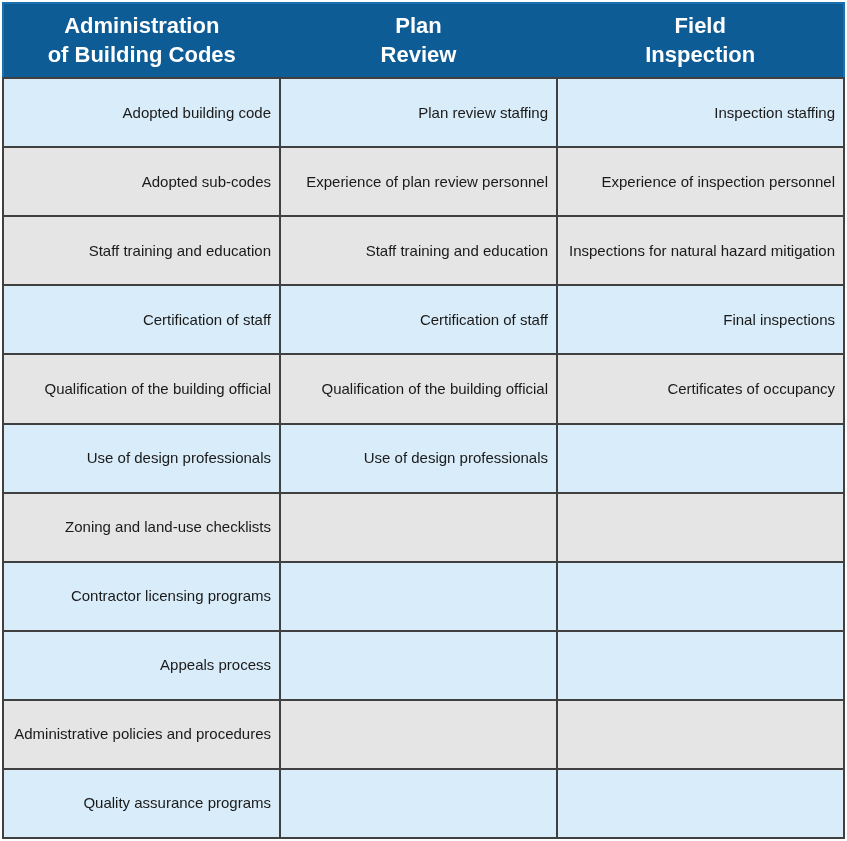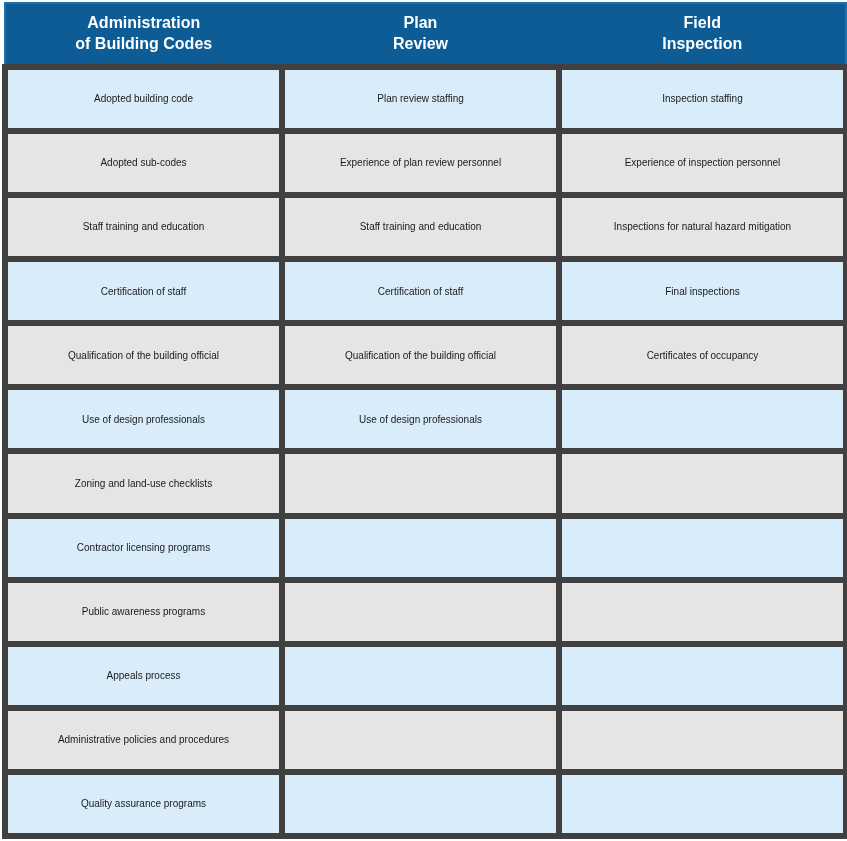--- a/index.html
+++ b/index.html
@@ -26,38 +26,38 @@
     height: 837px;
     border: 2px solid #1d6fae;
   }
   table.matrix col.c1 { width: 277px; }
   table.matrix col.c2 { width: 277px; }
   table.matrix col.c3 { width: 287px; }
 
   thead th {
     background: #0d5c96;
     color: #ffffff;
-    font-size: 16px;
+    font-size: 22px;
     font-weight: bold;
     line-height: 1.3;
     vertical-align: middle;
     padding: 8px 6px;
     border: 1px solid #0d5c96;
     height: 64px;
     box-sizing: border-box;
   }
   thead th .hl {
     display: block;
   }
 
   tbody td {
-    border: 6px solid #404040;
-    text-align: center;
+    border: 2px solid #404040;
+    text-align: right;
     vertical-align: middle;
-    font-size: 10px;
+    font-size: 15px;
     line-height: 1.35;
     padding: 6px 8px;
     height: 50px;
     box-sizing: border-box;
     color: #1a1a1a;
   }
   tbody tr.shade td {
     background: #d9ecf9;
   }
   tbody tr.plain td {
@@ -183,27 +183,20 @@
       </tr>
 
       <tr class="shade">
         <td>
           <span class="l">Contractor licensing programs</span>
         </td>
         <td class="empty"></td>
         <td class="empty"></td>
       </tr>
 
-      <tr class="plain">
-        <td>
-          <span class="l">Public awareness programs</span>
-        </td>
-        <td class="empty"></td>
-        <td class="empty"></td>
-      </tr>
 
       <tr class="shade">
         <td>
           <span class="l">Appeals process</span>
         </td>
         <td class="empty"></td>
         <td class="empty"></td>
       </tr>
 
       <tr class="plain">

